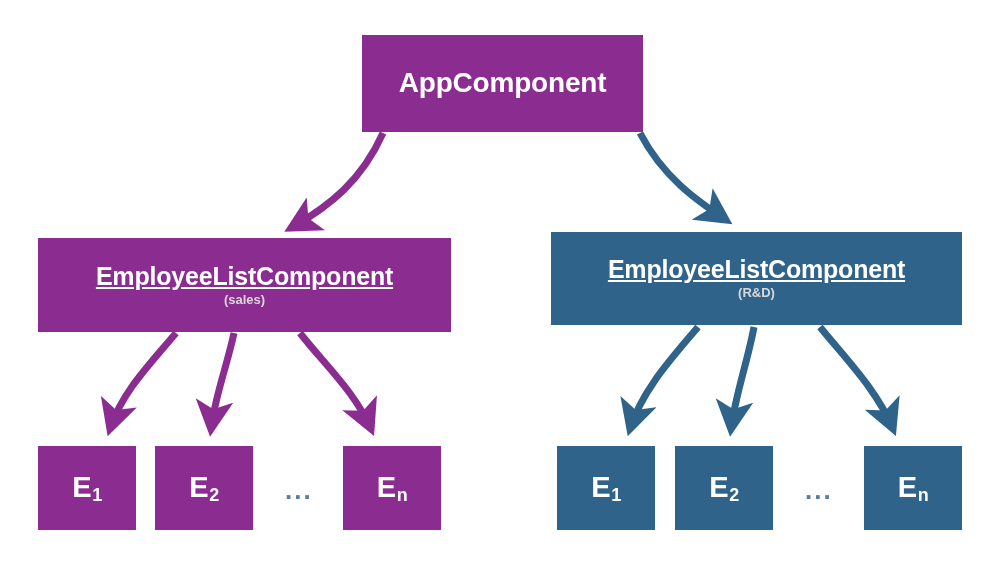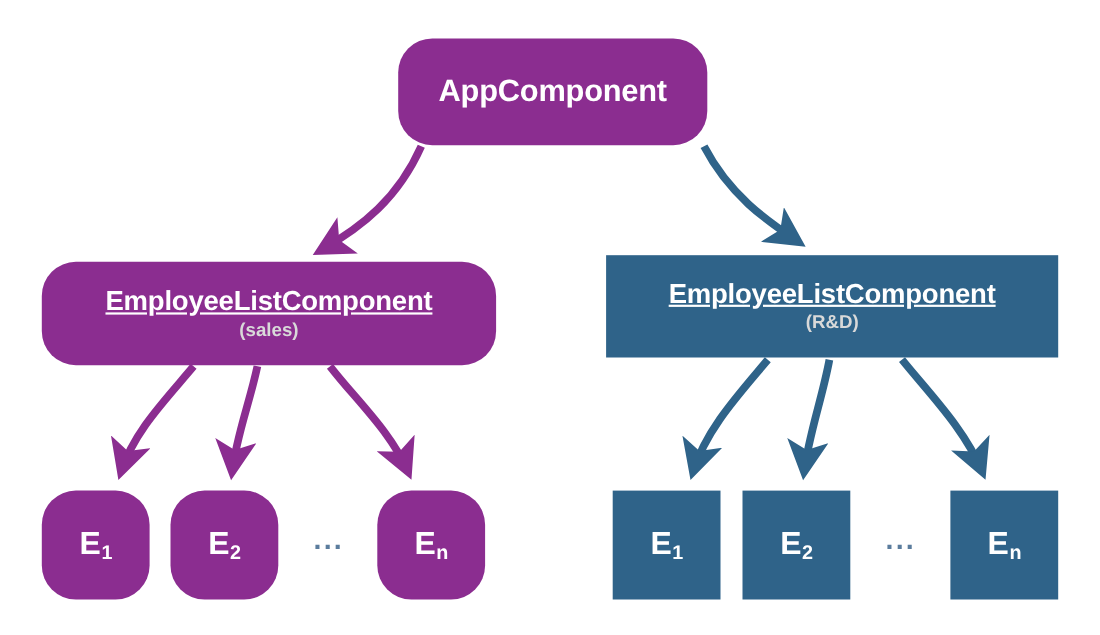--- a/index.html
+++ b/index.html
@@ -29,21 +29,21 @@
     position: absolute;
     box-sizing: border-box;
     display: flex;
     flex-direction: column;
     align-items: center;
     justify-content: center;
     color: #ffffff;
     text-align: center;
     line-height: 1.08;
   }
-  .node.purple { background: #8b2d90; border-radius: 31px; }
+  .node.purple { background: #8b2d90; }
   .node.blue   { background: #2f6389; }
 
   .node-title {
     font-weight: bold;
     letter-spacing: -0.2px;
     white-space: nowrap;
   }
   .node-sub {
     font-weight: bold;
     color: #d9d9d9;
@@ -60,26 +60,26 @@
   
   #node-list-sales {
     left: 38px; top: 238px; width: 413px; height: 94px;
   }
   #node-list-rnd {
     left: 551px; top: 232px; width: 411px; height: 93px;
   }
   #node-list-sales .node-title,
   #node-list-rnd .node-title { font-size: 25px; text-decoration: underline; }
   #node-list-sales .node-sub,
-  #node-list-rnd .node-sub { font-size: 17px; }
+  #node-list-rnd .node-sub { font-size: 13px; }
 
   
   .leaf {
     width: 98px;
-    height: 99px;
+    height: 84px;
   }
   .leaf .leaf-label {
     font-size: 29px;
     font-weight: bold;
     letter-spacing: 0px;
   }
   .leaf .leaf-label sub {
     font-size: 0.62em;
     font-weight: bold;
     vertical-align: baseline;

